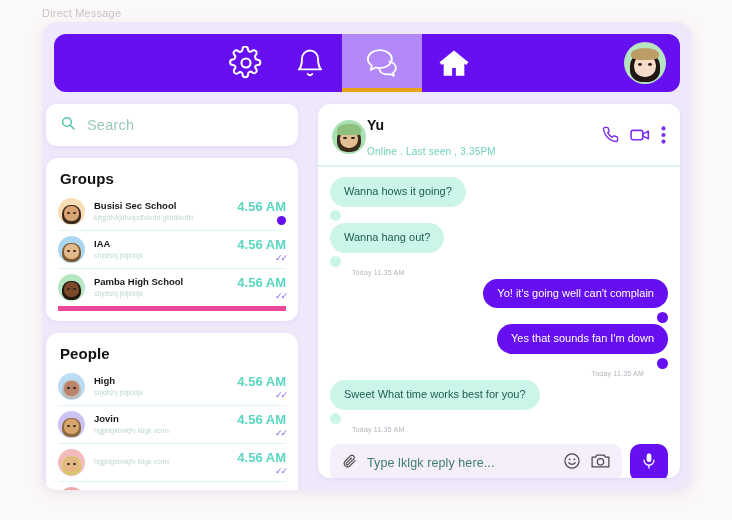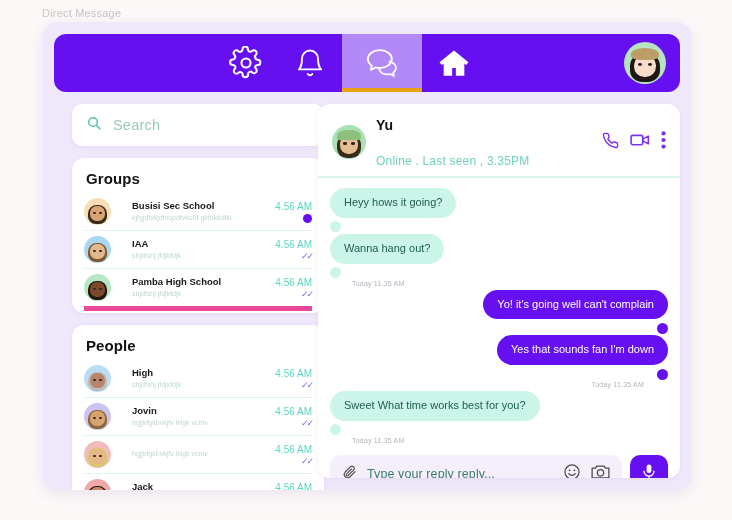--- a/index.html
+++ b/index.html
@@ -71,43 +71,43 @@
     background: #C0A06A; border-radius: 50% 50% 32% 32%;
   }
   .eye {
     position: absolute; width: 11%; height: 8%; background: #2B2320; border-radius: 50%;
     top: 50%;
   }
   .eye.l { left: 33%; } .eye.r { right: 33%; }
 
   
   .sidebar {
-    position: absolute; left: 30px; top: 82px;
+    position: absolute; left: 4px; top: 82px;
     width: 252px; height: 374px;
   }
   .search-box {
     height: 42px; background: #FFFFFF; border-radius: 10px;
     display: flex; align-items: center; padding: 0 14px; gap: 11px;
     box-shadow: 0 1px 4px rgba(130,110,170,.10);
   }
   .search-text {
     font-size: 14.5px; color: #9AC8BC; letter-spacing: .2px;
   }
   .list-card {
     margin-top: 12px; background: #FFFFFF; border-radius: 12px;
     padding: 10px 12px 4px 12px;
     box-shadow: 0 1px 4px rgba(130,110,170,.10);
   }
-  .list-card.groups { padding-bottom: 2px; }
+  .list-card.groups { padding-bottom: 10px; }
   .list-title {
     font-size: 15px; font-weight: bold; color: #111111;
     margin: 2px 0 6px 2px; letter-spacing: .1px;
   }
   .row {
-    display: flex; align-items: center; gap: 21px;
+    display: flex; align-items: center; gap: 9px;
     padding: 5px 0 5px 0; position: relative;
     border-bottom: 1px solid #DFF5EF; cursor: pointer;
   }
   .row:last-child { border-bottom: 5px solid #ec4899; }
   .av {
     width: 27px; height: 27px; border-radius: 50%; flex: 0 0 27px;
     position: relative; overflow: hidden;
   }
   .row-txt { flex: 1 1 auto; min-width: 0; }
   .row-name {
@@ -115,44 +115,44 @@
     overflow: hidden; text-overflow: ellipsis; line-height: 1.35;
   }
   .row-sub {
     font-size: 7px; color: #BFD8D2; white-space: nowrap;
     overflow: hidden; text-overflow: ellipsis; line-height: 1.5;
   }
   .row-meta {
     flex: 0 0 auto; text-align: right; display: flex;
     flex-direction: column; align-items: flex-end; gap: 2px; padding-left: 4px;
   }
-  .row-time { font-size: 10px; color: #5BD6C0; font-weight: normal; }
+  .row-time { font-size: 13px; color: #5BD6C0; font-weight: bold; }
   .badge-dot { width: 9px; height: 9px; border-radius: 50%; background: #6610F2; }
   .ticks { color: #8A5CF0; font-size: 9px; line-height: 1; letter-spacing: -2px; }
 
   
   .chat {
     position: absolute; left: 276px; top: 82px;
     width: 362px; height: 374px;
     background: #FFFFFF; border-radius: 12px;
     box-shadow: 0 1px 5px rgba(130,110,170,.10);
     display: flex; flex-direction: column; overflow: hidden;
   }
   .chat-head {
     flex: 0 0 auto; padding: 12px 14px 8px 14px;
-    display: flex; align-items: center; gap: 10px;
+    display: flex; align-items: center; gap: 1px;
     border-bottom: 2px solid #D9F5EE;
   }
   .chat-head-av {
     width: 34px; height: 34px; border-radius: 50%; background: #A8E2B4;
     position: relative; overflow: hidden; flex: 0 0 34px;
   }
   .chat-head-info { flex: 1 1 auto; min-width: 0; }
   .chat-name { font-size: 14px; font-weight: bold; color: #111; line-height: 1.3; }
-  .chat-status { font-size: 12px; color: #6FD2BC; letter-spacing: .2px; margin-top: 20px; }
+  .chat-status { font-size: 10px; color: #6FD2BC; letter-spacing: .2px; margin-top: 12px; }
   .chat-actions { display: flex; align-items: center; gap: 11px; }
   .icon-btn { cursor: pointer; display: flex; align-items: center; }
 
   .thread { flex: 1 1 auto; position: relative; padding: 10px 12px 0 12px; }
 
   .msg-row { display: flex; margin-bottom: 2px; }
   .msg-row.me { justify-content: flex-end; }
   .bubble {
     max-width: 78%; padding: 8px 14px; font-size: 11px; line-height: 1.25;
     border-radius: 16px;
@@ -435,21 +435,21 @@
                   <circle cx="2.5" cy="9" r="2.1"></circle>
                   <circle cx="2.5" cy="15.6" r="2.1"></circle>
               </svg>
             </span>
           </span>
         </div>
       </div>
 
       <div class="thread" id="thread">
           <div class="msg-row">
-            <div class="bubble them">Heyy hows it going?</div>
+            <div class="bubble them">Wanna hows it going?</div>
           </div>
           <div class="tail-row">
             <span class="tail them"></span>
           </div>
           <div class="msg-row">
             <div class="bubble them">Wanna hang out?</div>
           </div>
           <div class="tail-row">
             <span class="tail them"></span>
           </div>
@@ -482,21 +482,21 @@
           </div>
         </div>
 
       <div class="composer">
         <div class="input-wrap">
           <span>
             <svg width="15" height="15" viewBox="0 0 24 24" fill="none" stroke="#4A4A4A" stroke-width="1.8" stroke-linecap="round">
               <path d="M21 12.3 12.5 20.8a5.4 5.4 0 0 1-7.6-7.6l8.5-8.5a3.6 3.6 0 0 1 5.1 5.1l-8.5 8.5a1.8 1.8 0 1 1-2.5-2.5l7.8-7.8"></path>
             </svg>
           </span>
-          <span class="input-text">Type your reply reply...</span>
+          <span class="input-text">Type lklgk reply here...</span>
           <span>
             <svg width="18" height="18" viewBox="0 0 24 24" fill="none" stroke="#4A4A4A" stroke-width="1.6">
               <circle cx="12" cy="12" r="9.4"></circle>
               <circle cx="8.8" cy="9.8" r="1.3" fill="#4A4A4A" stroke="none"></circle>
               <circle cx="15.2" cy="9.8" r="1.3" fill="#4A4A4A" stroke="none"></circle>
               <path d="M7.6 14.2a5.4 5.4 0 0 0 8.8 0" stroke-linecap="round"></path>
             </svg>
           </span>
           <span>
             <svg width="19" height="17" viewBox="0 0 24 21" fill="none" stroke="#4A4A4A" stroke-width="1.6" stroke-linejoin="round">

